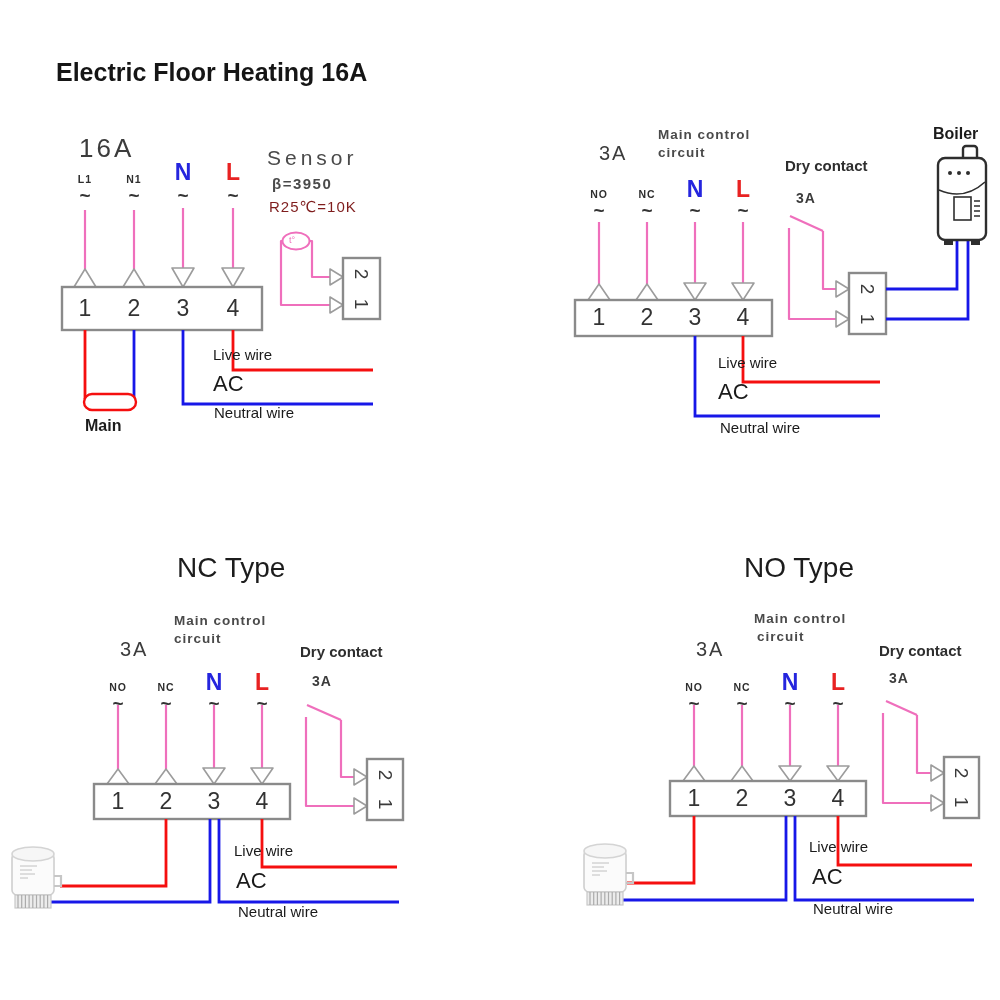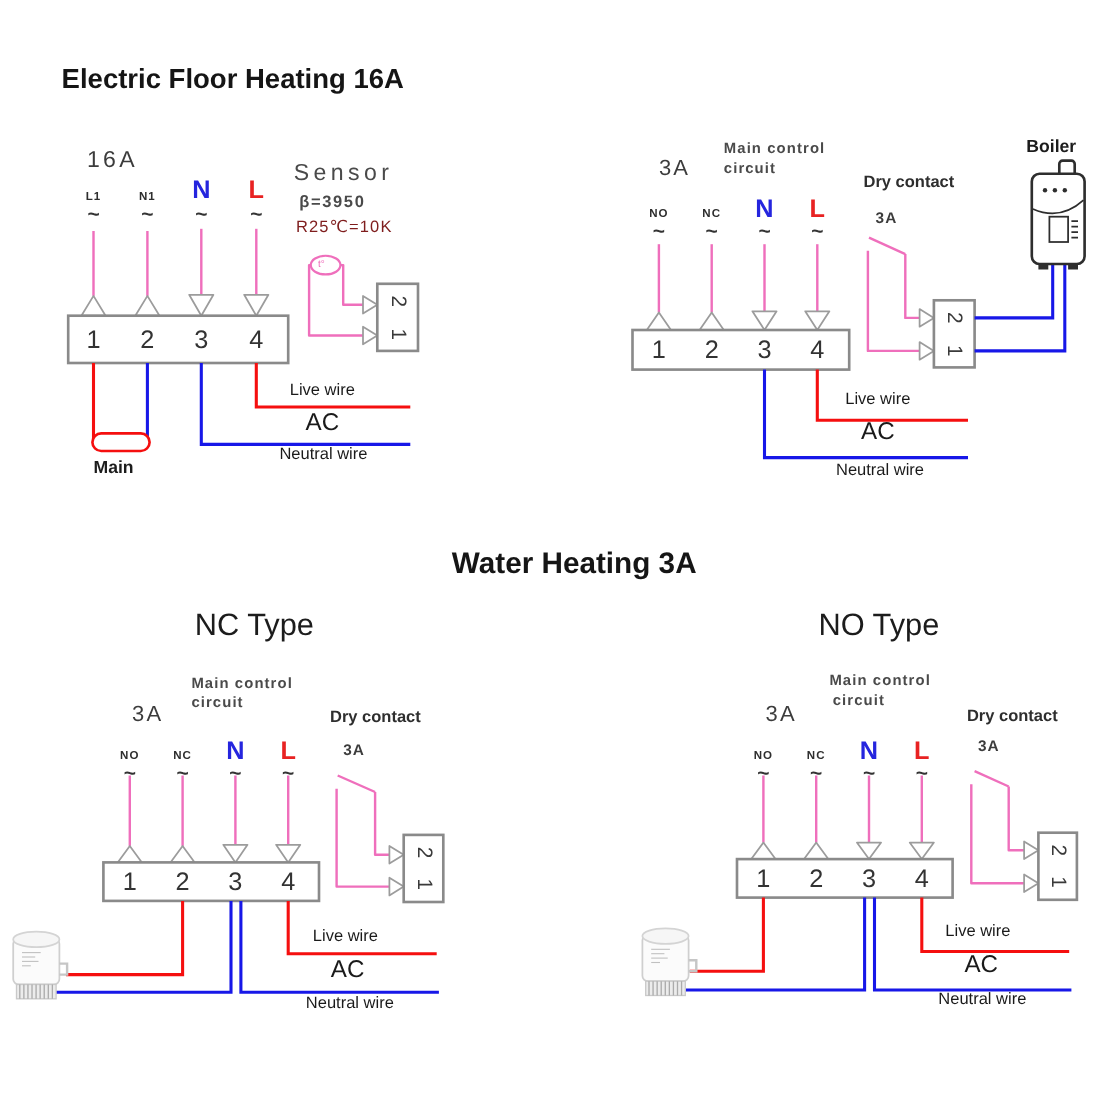--- a/index.html
+++ b/index.html
@@ -2,21 +2,21 @@
 <html style="--wire-pink: #EF6FBC; --wire-red: #F50F0F; --wire-blue: #1717E8; --label-n: #2525DE; --label-l: #E82222; --outline: #8A8A8A;"><head>
 <meta charset="utf-8">
 <style>
   html,body{margin:0;padding:0;background:#fff;}
   .canvas{position:relative;width:1000px;height:1000px;background:#fff;overflow:hidden;
           font-family:"Liberation Sans","DejaVu Sans",sans-serif;}
   svg.layer{position:absolute;left:0;top:0;}
   .t{position:absolute;line-height:1;color:#1c1c1c;white-space:nowrap;}
   .b{font-weight:bold;}
   .ctr{text-align:center;}
-  .rgt{text-align:center;width:160px;}
+  .rgt{text-align:left;width:160px;}
   .nblue{color:var(--label-n);}
   .lred{color:var(--label-l);}
   .ts{font-size:10.5px;font-weight:bold;letter-spacing:1px;color:#2e2e2e;width:40px;text-align:center;}
   .tb{font-size:23px;font-weight:bold;width:40px;text-align:center;}
   .tl{font-weight:bold;font-size:19px;color:#333;width:40px;text-align:center;}
   .bn{width:30px;text-align:center;font-size:23px;color:#333;}
   .cd{width:20px;height:20px;text-align:center;line-height:20px;font-size:19px;color:#3a3a3a;transform:rotate(90deg);}
   .ttl{font-size:25px;font-weight:bold;color:#151515;}
   .sub{font-size:13.5px;font-weight:bold;letter-spacing:1px;color:#4a4a4a;}
   .wire-lbl{font-size:15px;color:#1a1a1a;}
@@ -154,21 +154,21 @@
       <rect class="blk" x="944" y="757" width="35" height="61"></rect>
       <polyline class="rd" points="694,816 694,883 627,883"></polyline>
       <polyline class="bl" points="786,816 786,900 612,900"></polyline>
       <polyline class="bl" points="795,816 795,900 974,900"></polyline>
       <polyline class="rd" points="838,816 838,865 972,865"></polyline>
       <use href="#actuator-def" x="582" y="842"></use>
     </g>
   </svg>
 
   <div class="t ttl" style="left:56px;top:60px;">Electric Floor Heating 16A</div>
-  <div class="t" style="left:79px;top:135px;font-size:21px;letter-spacing:3px;color:#3c3c3c;">16A</div>
+  <div class="t" style="left:79px;top:135px;font-size:26px;letter-spacing:3px;color:#3c3c3c;">16A</div>
   <div class="t ts" style="left:65px;top:174px;">L1</div>
   <div class="t ts" style="left:114px;top:174px;">N1</div>
   <div class="t tb nblue" style="left:163px;top:161px;">N</div>
   <div class="t tb lred" style="left:213px;top:161px;">L</div>
   <div class="t tl" style="left:65px;top:186px;">~</div>
   <div class="t tl" style="left:114px;top:186px;">~</div>
   <div class="t tl" style="left:163px;top:186px;">~</div>
   <div class="t tl" style="left:213px;top:186px;">~</div>
   <div class="t bn" style="left:70px;top:297px;">1</div>
   <div class="t bn" style="left:119px;top:297px;">2</div>
@@ -202,21 +202,20 @@
   <div class="t bn" style="left:632px;top:306px;">2</div>
   <div class="t bn" style="left:680px;top:306px;">3</div>
   <div class="t bn" style="left:728px;top:306px;">4</div>
   <div class="t cd" style="left:857px;top:279px;">2</div>
   <div class="t cd" style="left:857px;top:309px;">1</div>
   <div class="t b" style="left:933px;top:126px;font-size:16px;">Boiler</div>
   <div class="t rgt wire-lbl" style="left:718px;top:355px;">Live wire</div>
   <div class="t rgt ac-lbl" style="left:718px;top:381px;">AC</div>
   <div class="t rgt wire-lbl" style="left:720px;top:420px;">Neutral wire</div>
 
-  <div class="t ctr b" style="left:372px;top:499px;width:300px;font-size:27px;color:#151515;">Water Heating 3A</div>
 
   <div class="t" style="left:177px;top:554px;font-size:28px;color:#1c1c1c;">NC Type</div>
   <div class="t" style="left:120px;top:639px;font-size:20px;letter-spacing:2px;color:#3c3c3c;">3A</div>
   <div class="t sub" style="left:174px;top:614px;">Main control</div>
   <div class="t sub" style="left:174px;top:632px;">circuit</div>
   <div class="t b" style="left:300px;top:644px;font-size:15px;color:#2e2e2e;">Dry contact</div>
   <div class="t b" style="left:312px;top:674px;font-size:14px;letter-spacing:1px;color:#3c3c3c;">3A</div>
   <div class="t ts" style="left:98px;top:682px;">NO</div>
   <div class="t ts" style="left:146px;top:682px;">NC</div>
   <div class="t tb nblue" style="left:194px;top:671px;">N</div>

